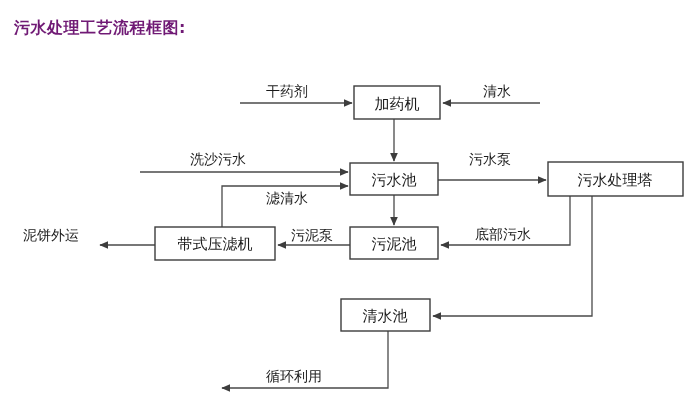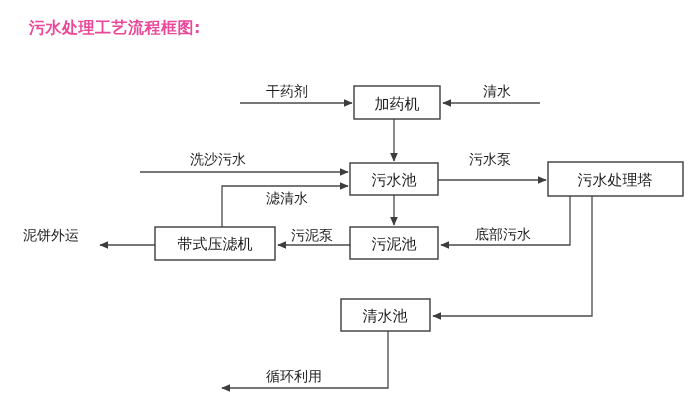--- a/index.html
+++ b/index.html
@@ -14,24 +14,23 @@
     background: #ffffff;
     font-family: "DejaVu Sans", "Liberation Sans", sans-serif;
     overflow: hidden;
   }
   #title {
     position: absolute;
     left: 14px;
     top: 18px;
     font-size: 16px;
     font-weight: bold;
-    color: #ec4899;
+    color: #701a75;
     letter-spacing: 0.5px;
     white-space: nowrap;
-    margin-left: 15px;
   }
   svg#flow {
     position: absolute;
     left: 0;
     top: 0;
     width: 700px;
     height: 420px;
   }
   .box rect {
     fill: #ffffff;

